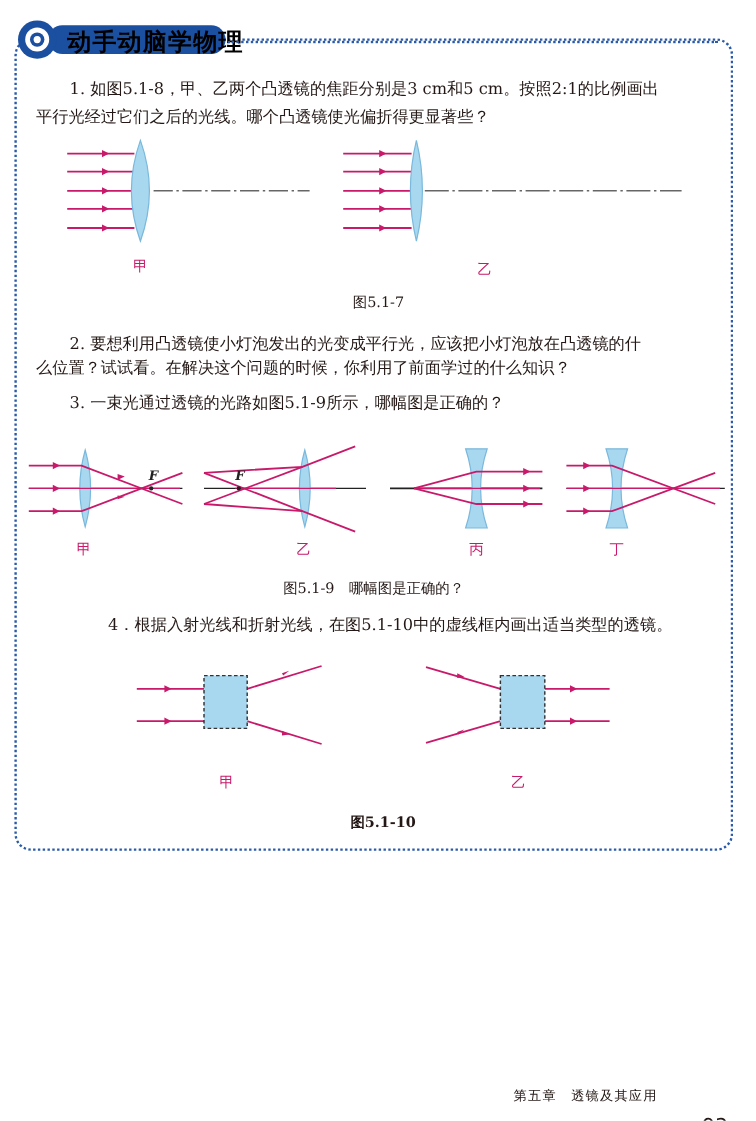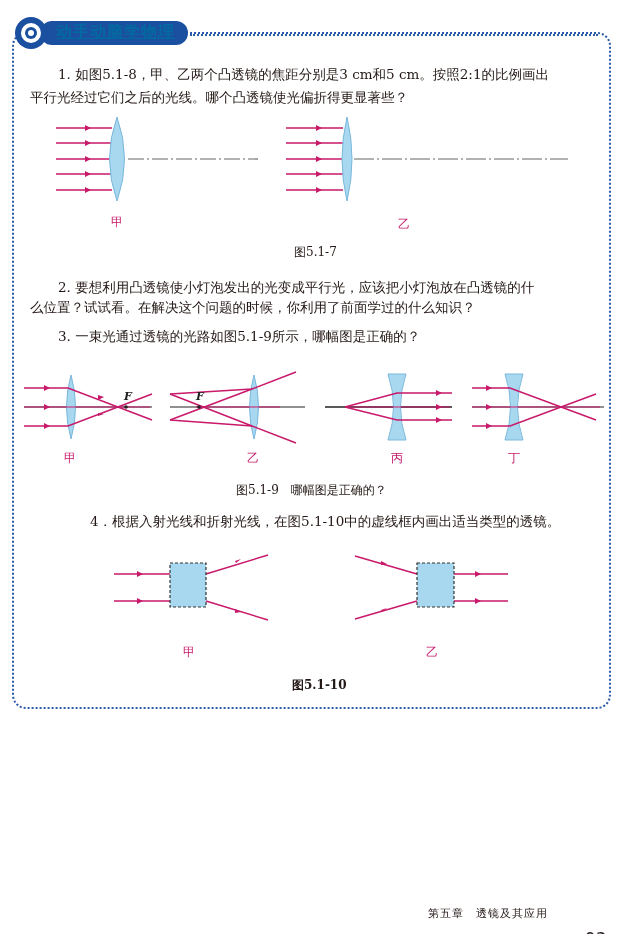--- a/index.html
+++ b/index.html
@@ -3,22 +3,22 @@
 <meta charset="utf-8">
 <style>
   html, body { margin: 0; padding: 0; background: #ffffff; }
   body { width: 630px; height: 934px; position: relative; overflow: hidden;
          font-family: "DejaVu Serif", "Liberation Serif", serif; color: #231815; }
   .frame { position: absolute; left: 12px; top: 32px; width: 599px; height: 677px;
            border: 2px dotted #2a5aa8; border-radius: 14px; box-sizing: border-box; }
   .header-badge { position: absolute; left: 18px; top: 18px; height: 26px; width: 170px;
            background: #1b4fa0; border-radius: 13px; display: flex; align-items: center; }
   .header-icon { position: absolute; left: 16px; top: 13px; width: 34px; height: 34px; }
-  .header-title { position: absolute; left: 56px; top: 20px; color: #0369a1;
-           font-family: "DejaVu Sans", sans-serif; font-size: 16px; font-weight: bold; letter-spacing: 1px; text-decoration: underline; }
+  .header-title { position: absolute; left: 56px; top: 20px; color: #000000;
+           font-family: "DejaVu Sans", sans-serif; font-size: 20px; font-weight: bold; letter-spacing: 1px; }
   .p { position: absolute; font-size: 13.5px; line-height: 22px; }
   .cap { position: absolute; font-size: 12px; color: #231815; }
   .lbl { position: absolute; font-size: 12px; color: #c8196a; font-family: "DejaVu Sans", sans-serif; }
   svg.fig { position: absolute; left: 0; top: 0; overflow: visible; }
   .footer-chapter { position: absolute; left: 428px; top: 906px; font-size: 11px; letter-spacing: 1px; }
   .footer-page { position: absolute; left: 585px; top: 901px; font-size: 17px; font-family: "DejaVu Sans", sans-serif; margin-top: 28px; }
 </style>
 </head>
 <body>
 

